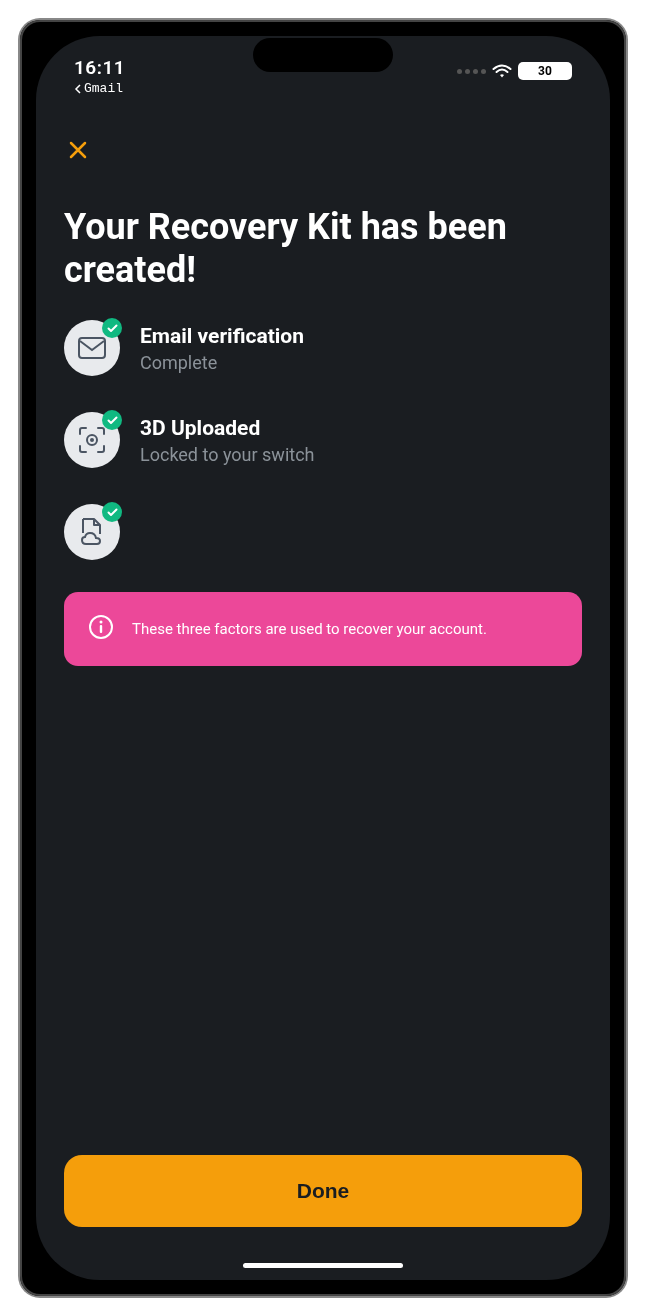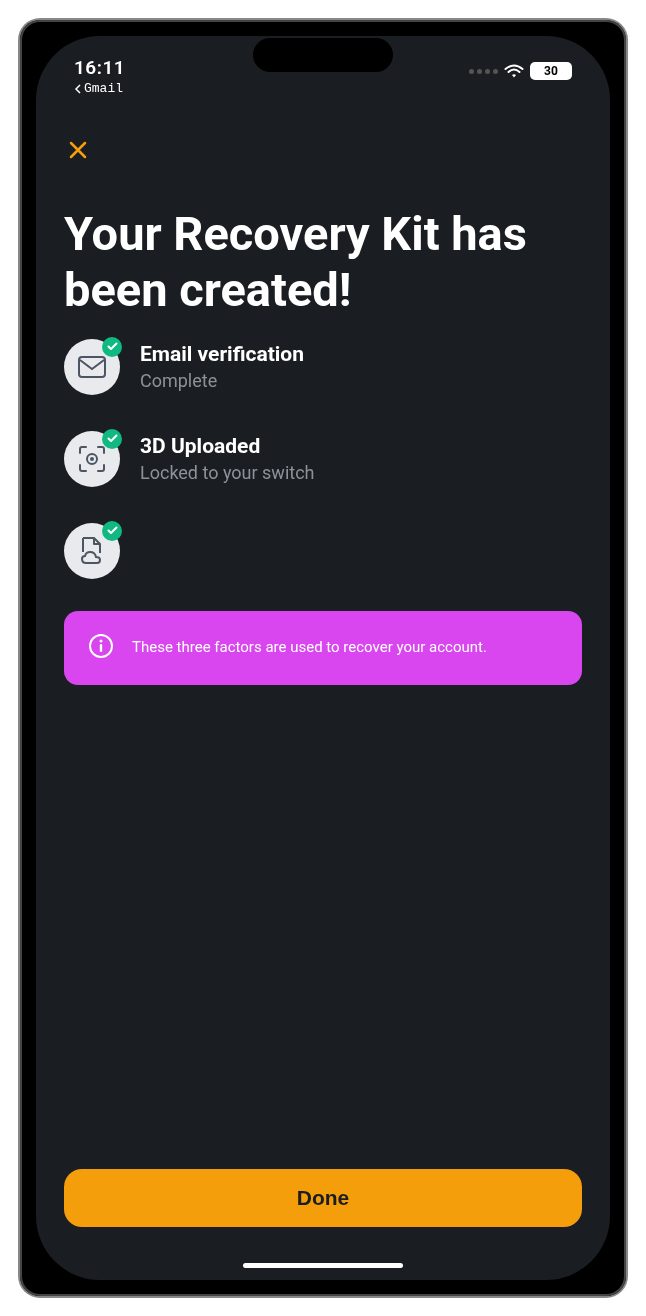--- a/index.html
+++ b/index.html
@@ -83,21 +83,21 @@
     .signal-dots span {
       width: 5px;
       height: 5px;
       border-radius: 50%;
       background: #555;
     }
     .wifi-icon svg {
       display: block;
     }
     .battery {
-      width: 42px;
+      width: 54px;
       height: 18px;
       background: #fff;
       border-radius: 5px;
       position: relative;
       display: flex;
       align-items: center;
       justify-content: center;
       color: #000;
       font-size: 12px;
       font-weight: 700;
@@ -115,24 +115,24 @@
       font-size: 24px;
       font-weight: 300;
       display: flex;
       align-items: center;
       justify-content: center;
       cursor: pointer;
       margin-bottom: 42px;
     }
     .title {
       color: #fff;
-      font-size: 47px;
+      font-size: 36px;
       font-weight: 700;
       line-height: 1.2;
-      margin-bottom: 20px;
+      margin-bottom: 28px;
     }
     .subtitle {
       color: #8b9299;
       font-size: 19px;
       line-height: 1.4;
       margin-bottom: 48px;
     }
     .steps {
       display: flex;
       flex-direction: column;
@@ -181,21 +181,21 @@
     .step-title {
       color: #fff;
       font-size: 21px;
       font-weight: 700;
     }
     .step-sub {
       color: #8b9299;
       font-size: 18px;
     }
     .info-box {
-      background: #d946ef;
+      background: #ec4899;
       border-radius: 14px;
       padding: 22px 24px;
       display: flex;
       align-items: center;
       gap: 18px;
     }
     .info-icon {
       flex-shrink: 0;
     }
     .info-text {
@@ -204,21 +204,21 @@
       line-height: 1.4;
     }
     .spacer {
       flex: 1;
     }
     .done-btn {
       background: #f59e0b;
       color: #1a1d21;
       border: none;
       border-radius: 18px;
-      padding: 17px;
+      padding: 24px;
       font-size: 21px;
       font-weight: 700;
       cursor: pointer;
       margin: 0 0 36px 0;
     }
     .home-indicator {
       width: 160px;
       height: 5px;
       background: #fff;
       border-radius: 3px;

